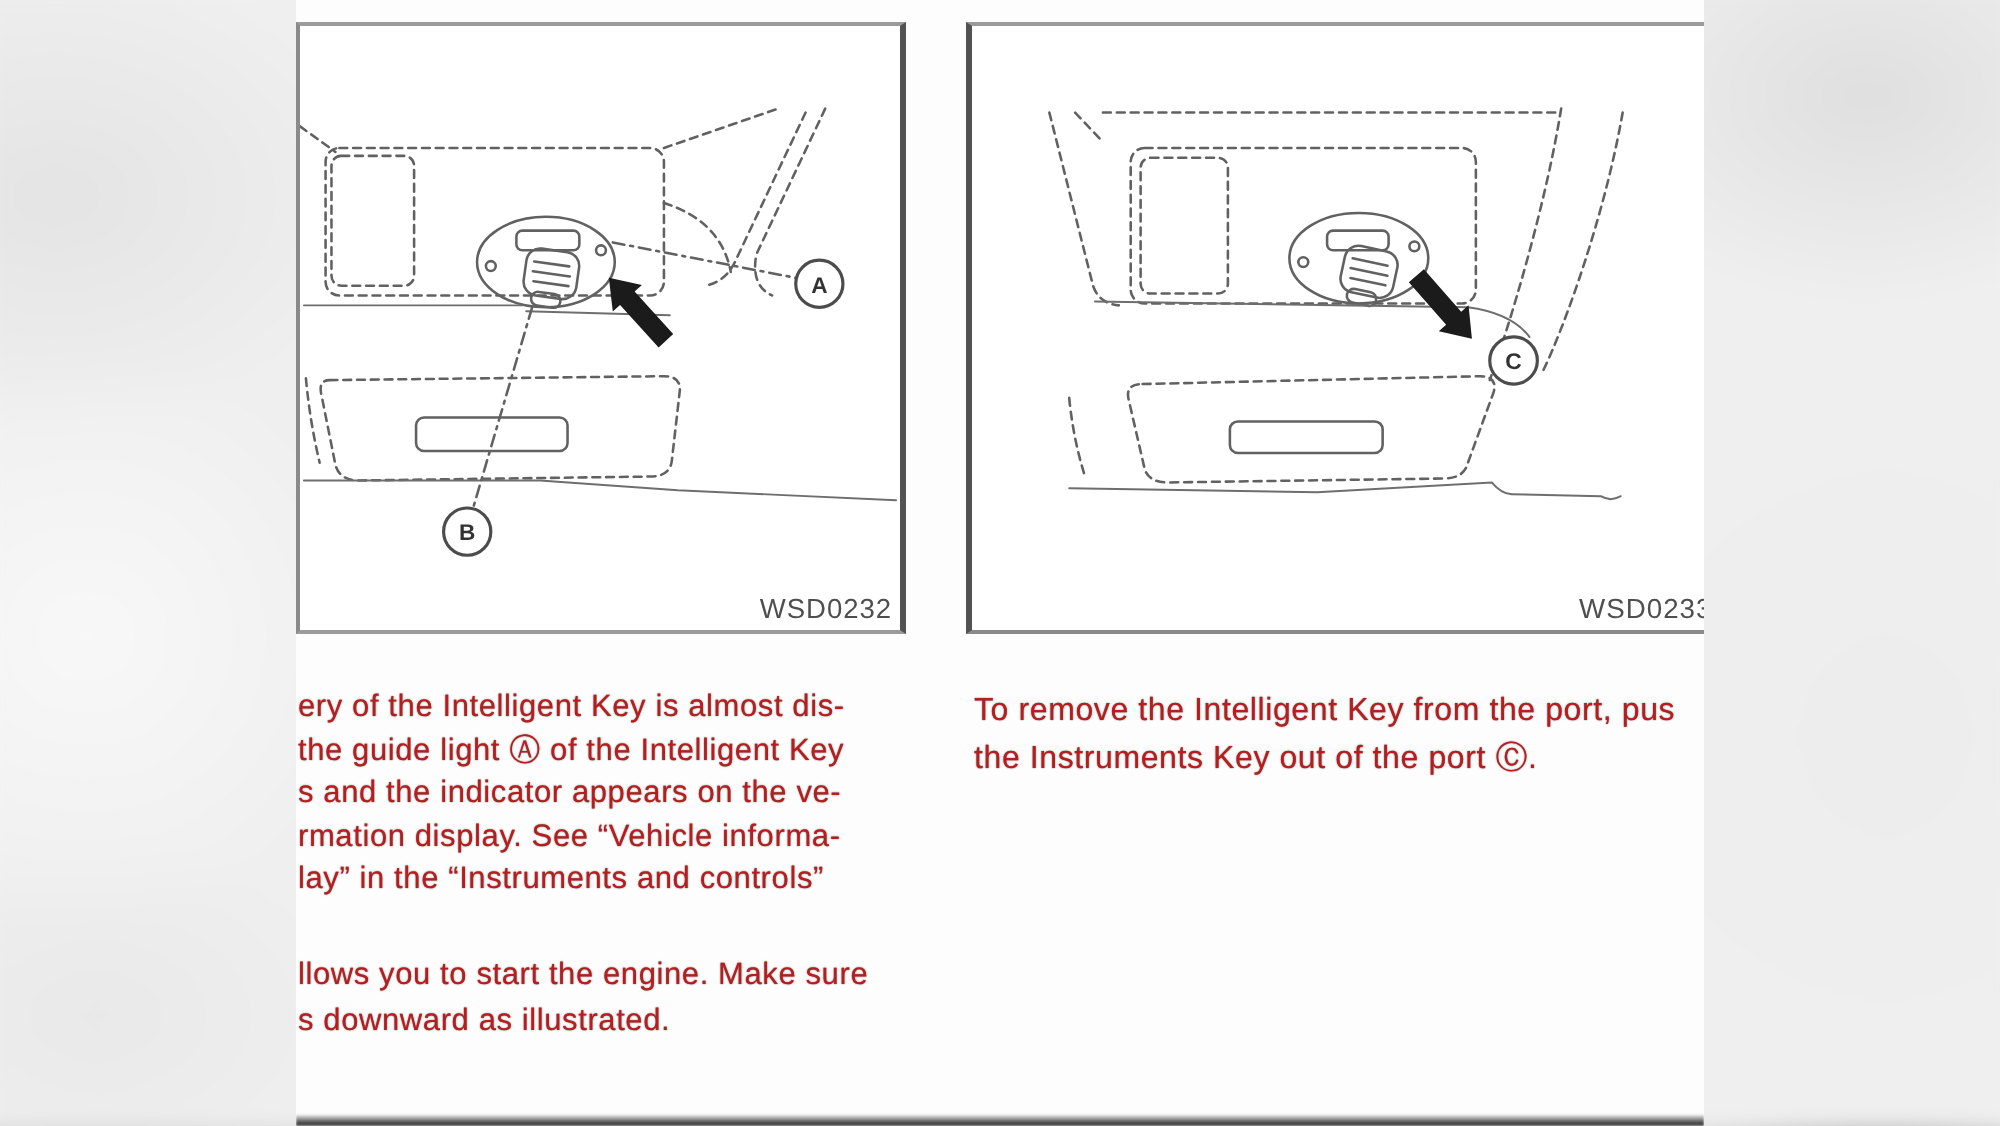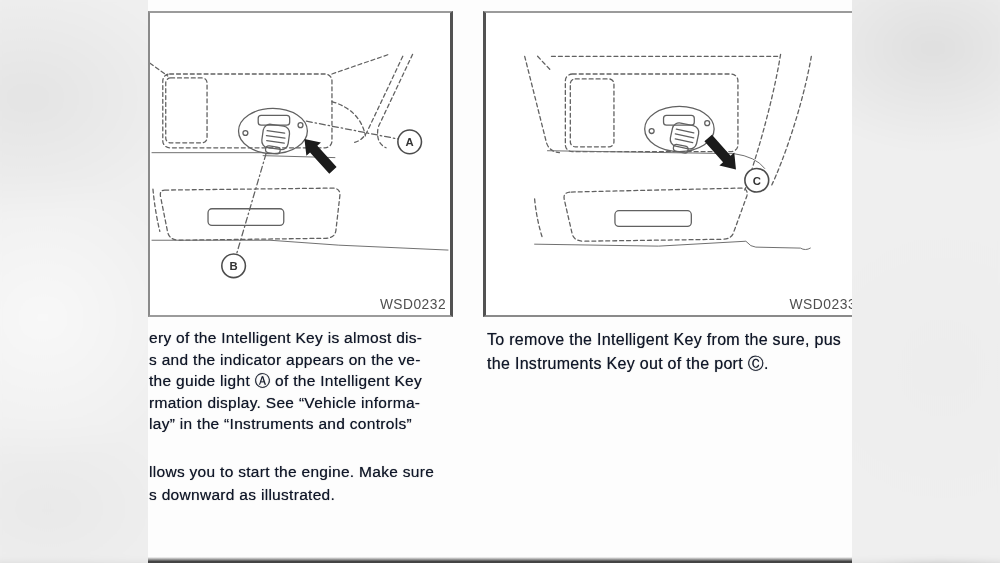--- a/index.html
+++ b/index.html
@@ -48,21 +48,21 @@
   .ln   { fill:none; stroke:#616161; stroke-width:1.3; stroke-linecap:round; }
   .thin { stroke:#6e6e6e; stroke-width:1; }
   .dsh  { stroke-dasharray:4 3; }
   .ldr  { stroke-dasharray:6 3 1.5 3; }
   .arrow { fill:#1b1b1b; stroke:none; }
   .callout circle { fill:#ffffff; stroke:#4c4c4c; stroke-width:1.6; }
   .callout text   { font:bold 11.5px "Liberation Sans", sans-serif; fill:#333; text-anchor:middle; }
   .wsd { font:14px "Liberation Sans", sans-serif; fill:#4f4f4f; letter-spacing:.5px; }
 
   
-  .para { position:absolute; color:#0f172a; text-shadow:0 0 .8px rgba(70,70,70,.85); }
+  .para { position:absolute; color:#b91c1c; text-shadow:0 0 .8px rgba(70,70,70,.85);margin-top:16px; }
   .para .line { white-space:nowrap; }
   .p-left  { left:1px;  font-size:15.5px; letter-spacing:.3px; line-height:21.5px; }
   .p1 { top:327px; }
   .p2 { top:461px; line-height:22.5px; }
   .p-right { left:339px; top:328px; width:365px; overflow:hidden;
              font-size:16px; letter-spacing:.3px; line-height:23.5px; }
 
   
   .bottom-edge {
     position:absolute; left:0; right:0; top:557px; height:6px;
@@ -147,30 +147,30 @@
         <g class="callout">
           <circle cx="273" cy="170" r="12"></circle>
           <text x="273" y="174.5">C</text>
         </g>
         <text class="wsd" x="306" y="301">WSD0233</text>
       </svg>
     </figure>
 
     <div class="para p-left p1">
       <div class="line">ery of the Intelligent Key is almost dis-</div>
+      <div class="line">the guide light Ⓐ of the Intelligent Key</div>
       <div class="line">s and the indicator appears on the ve-</div>
-      <div class="line">the guide light Ⓐ of the Intelligent Key</div>
       <div class="line">rmation display. See “Vehicle informa-</div>
       <div class="line">lay” in the “Instruments and controls”</div>
     </div>
     <div class="para p-left p2">
       <div class="line">llows you to start the engine. Make sure</div>
       <div class="line">s downward as illustrated.</div>
     </div>
 
     <div class="para p-right">
-      <div class="line">To remove the Intelligent Key from the sure, pus</div>
+      <div class="line">To remove the Intelligent Key from the port, pus</div>
       <div class="line">the Instruments Key out of the port Ⓒ.</div>
     </div>
 
     <div class="bottom-edge"></div>
   </div>
 </div>
 
 </body></html>

